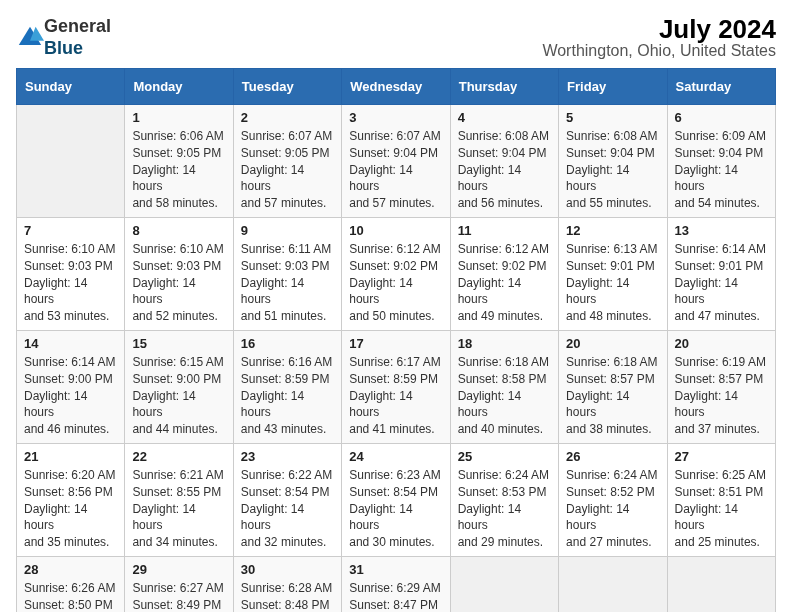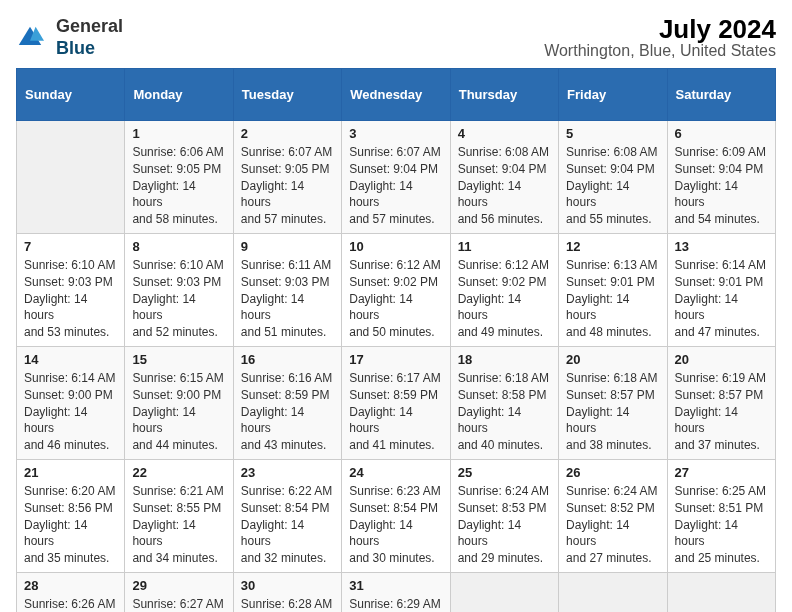--- a/index.html
+++ b/index.html
@@ -12,21 +12,21 @@
     }
     .header-area {
       display: flex;
       justify-content: space-between;
       align-items: flex-start;
       margin-bottom: 8px;
     }
     .logo {
       display: flex;
       align-items: center;
-      gap: 12px;
+      gap: 0;
     }
     .logo-text {
       font-size: 18px;
       font-weight: bold;
       line-height: 1.2;
     }
     .logo-general { color: #333; }
     .logo-blue { color: #0c4a6e; }
     .logo-icon {
       width: 28px;
@@ -47,21 +47,21 @@
     }
     table {
       width: 100%;
       border-collapse: collapse;
       font-size: 11px;
     }
     thead tr th {
       background-color: #2b6cb0;
       color: #fff;
       text-align: left;
-      padding: 18px 8px;
+      padding: 10px 8px;
       font-size: 13px;
       font-weight: bold;
       border: 1px solid #2563a8;
     }
     tbody tr td {
       border: 1px solid #ccc;
       vertical-align: top;
       padding: 5px 7px;
       width: 108px;
       min-height: 80px;
@@ -95,21 +95,21 @@
       <polygon points="20,4 36,30 4,30" fill="#1a6fbb"></polygon>
       <polygon points="28,4 40,24 20,24" fill="#3a9fd8"></polygon>
     </svg>
     <div class="logo-text">
       <span class="logo-general">General</span><br>
       <span class="logo-blue">Blue</span>
     </div>
   </div>
   <div class="title-area">
     <div class="month-title">July 2024</div>
-    <div class="location-title">Worthington, Blue, United States</div>
+    <div class="location-title">Worthington, Ohio, United States</div>
   </div>
 </div>
 
 <table>
   <thead>
     <tr>
     <th>Sunday</th>
         <th>Monday</th>
         <th>Tuesday</th>
         <th>Wednesday</th>

